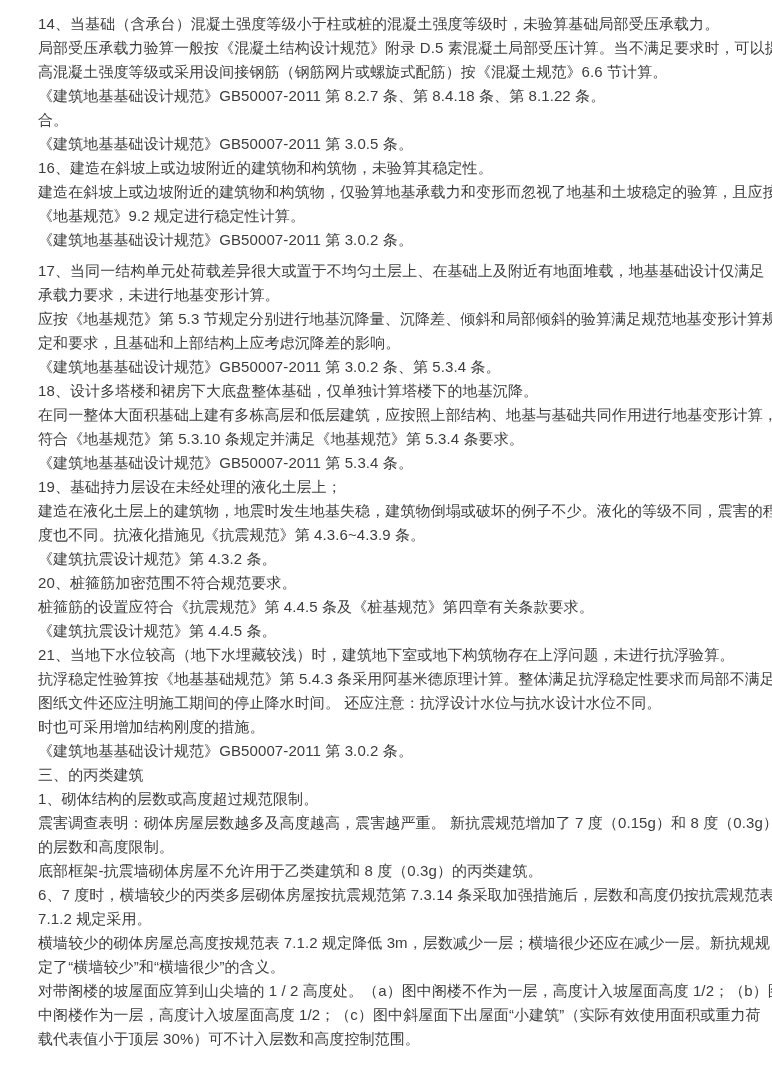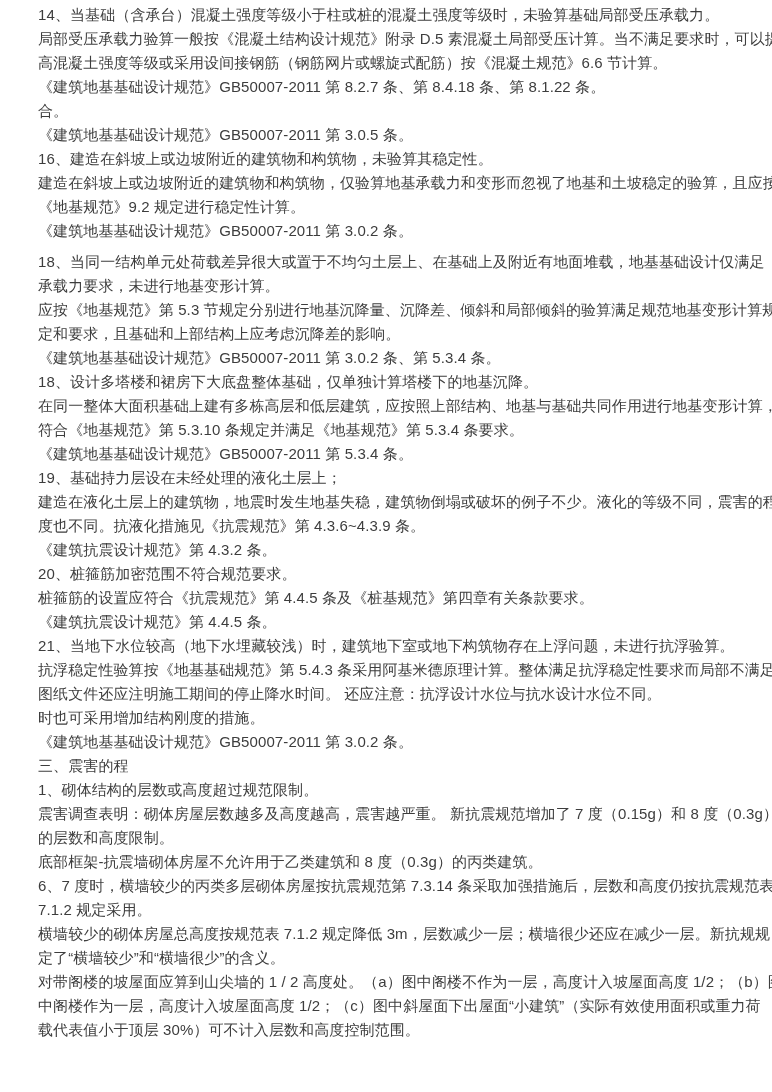--- a/index.html
+++ b/index.html
@@ -9,21 +9,21 @@
   }
   body {
     width: 772px;
     height: 1092px;
     overflow: hidden;
   }
   .page {
     box-sizing: border-box;
     width: 632px;
     height: 1092px;
-    padding: 3px 30px 0 38px;
+    padding: 12px 30px 0 38px;
     font-family: "Liberation Sans", "DejaVu Sans", sans-serif;
     font-size: 15px;
     line-height: 24px;
     color: #3d3d3d;
     background: #ffffff;
   }
   .ln {
     height: 24px;
     white-space: nowrap;
     overflow: visible;
@@ -40,42 +40,42 @@
   <div class="ln">14、当基础（含承台）混凝土强度等级小于柱或桩的混凝土强度等级时，未验算基础局部受压承载力。</div>
   <div class="ln">局部受压承载力验算一般按《混凝土结构设计规范》附录 D.5 素混凝土局部受压计算。当不满足要求时，可以提</div>
   <div class="ln">高混凝土强度等级或采用设间接钢筋（钢筋网片或螺旋式配筋）按《混凝土规范》6.6 节计算。</div>
   <div class="ln">《建筑地基基础设计规范》GB50007-2011 第 8.2.7 条、第 8.4.18 条、第 8.1.22 条。</div>
   <div class="ln">合。</div>
   <div class="ln">《建筑地基基础设计规范》GB50007-2011 第 3.0.5 条。</div>
   <div class="ln">16、建造在斜坡上或边坡附近的建筑物和构筑物，未验算其稳定性。</div>
   <div class="ln">建造在斜坡上或边坡附近的建筑物和构筑物，仅验算地基承载力和变形而忽视了地基和土坡稳定的验算，且应按</div>
   <div class="ln">《地基规范》9.2 规定进行稳定性计算。</div>
   <div class="ln">《建筑地基基础设计规范》GB50007-2011 第 3.0.2 条。</div>
-  <div class="ln para-gap">18、当同一结构单元处荷载差异很大或置于不均匀土层上、在基础上及附近有地面堆载，地基基础设计仅满足</div>
+  <div class="ln para-gap">17、当同一结构单元处荷载差异很大或置于不均匀土层上、在基础上及附近有地面堆载，地基基础设计仅满足</div>
   <div class="ln">承载力要求，未进行地基变形计算。</div>
   <div class="ln">应按《地基规范》第 5.3 节规定分别进行地基沉降量、沉降差、倾斜和局部倾斜的验算满足规范地基变形计算规</div>
   <div class="ln">定和要求，且基础和上部结构上应考虑沉降差的影响。</div>
   <div class="ln">《建筑地基基础设计规范》GB50007-2011 第 3.0.2 条、第 5.3.4 条。</div>
   <div class="ln">18、设计多塔楼和裙房下大底盘整体基础，仅单独计算塔楼下的地基沉降。</div>
   <div class="ln">在同一整体大面积基础上建有多栋高层和低层建筑，应按照上部结构、地基与基础共同作用进行地基变形计算，</div>
   <div class="ln">符合《地基规范》第 5.3.10 条规定并满足《地基规范》第 5.3.4 条要求。</div>
   <div class="ln">《建筑地基基础设计规范》GB50007-2011 第 5.3.4 条。</div>
   <div class="ln">19、基础持力层设在未经处理的液化土层上；</div>
   <div class="ln">建造在液化土层上的建筑物，地震时发生地基失稳，建筑物倒塌或破坏的例子不少。液化的等级不同，震害的程</div>
   <div class="ln">度也不同。抗液化措施见《抗震规范》第 4.3.6~4.3.9 条。</div>
   <div class="ln">《建筑抗震设计规范》第 4.3.2 条。</div>
   <div class="ln">20、桩箍筋加密范围不符合规范要求。</div>
   <div class="ln">桩箍筋的设置应符合《抗震规范》第 4.4.5 条及《桩基规范》第四章有关条款要求。</div>
   <div class="ln">《建筑抗震设计规范》第 4.4.5 条。</div>
   <div class="ln">21、当地下水位较高（地下水埋藏较浅）时，建筑地下室或地下构筑物存在上浮问题，未进行抗浮验算。</div>
   <div class="ln">抗浮稳定性验算按《地基基础规范》第 5.4.3 条采用阿基米德原理计算。整体满足抗浮稳定性要求而局部不满足</div>
   <div class="ln">图纸文件还应注明施工期间的停止降水时间。 还应注意：抗浮设计水位与抗水设计水位不同。</div>
   <div class="ln">时也可采用增加结构刚度的措施。</div>
   <div class="ln">《建筑地基基础设计规范》GB50007-2011 第 3.0.2 条。</div>
-  <div class="ln">三、震害的程</div>
+  <div class="ln">三、的丙类建筑</div>
   <div class="ln">1、砌体结构的层数或高度超过规范限制。</div>
   <div class="ln">震害调查表明：砌体房屋层数越多及高度越高，震害越严重。 新抗震规范增加了 7 度（0.15g）和 8 度（0.3g）</div>
   <div class="ln">的层数和高度限制。</div>
   <div class="ln">底部框架-抗震墙砌体房屋不允许用于乙类建筑和 8 度（0.3g）的丙类建筑。</div>
   <div class="ln">6、7 度时，横墙较少的丙类多层砌体房屋按抗震规范第 7.3.14 条采取加强措施后，层数和高度仍按抗震规范表</div>
   <div class="ln">7.1.2 规定采用。</div>
   <div class="ln">横墙较少的砌体房屋总高度按规范表 7.1.2 规定降低 3m，层数减少一层；横墙很少还应在减少一层。新抗规规</div>
   <div class="ln">定了“横墙较少”和“横墙很少”的含义。</div>
   <div class="ln">对带阁楼的坡屋面应算到山尖墙的 1 / 2 高度处。（a）图中阁楼不作为一层，高度计入坡屋面高度 1/2；（b）图</div>
   <div class="ln">中阁楼作为一层，高度计入坡屋面高度 1/2；（c）图中斜屋面下出屋面“小建筑”（实际有效使用面积或重力荷</div>

